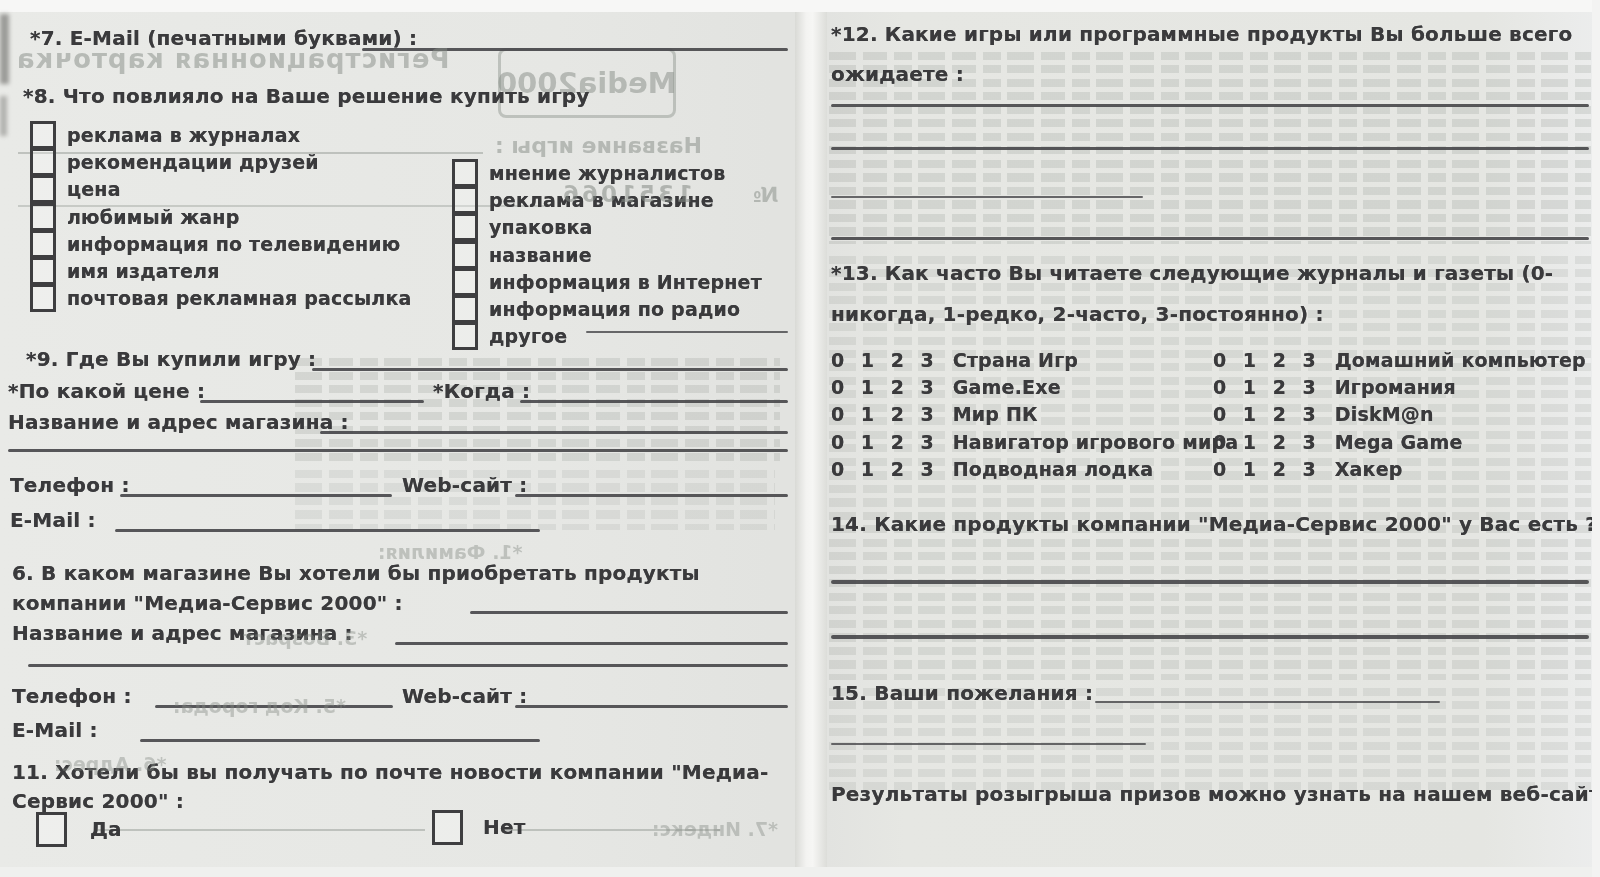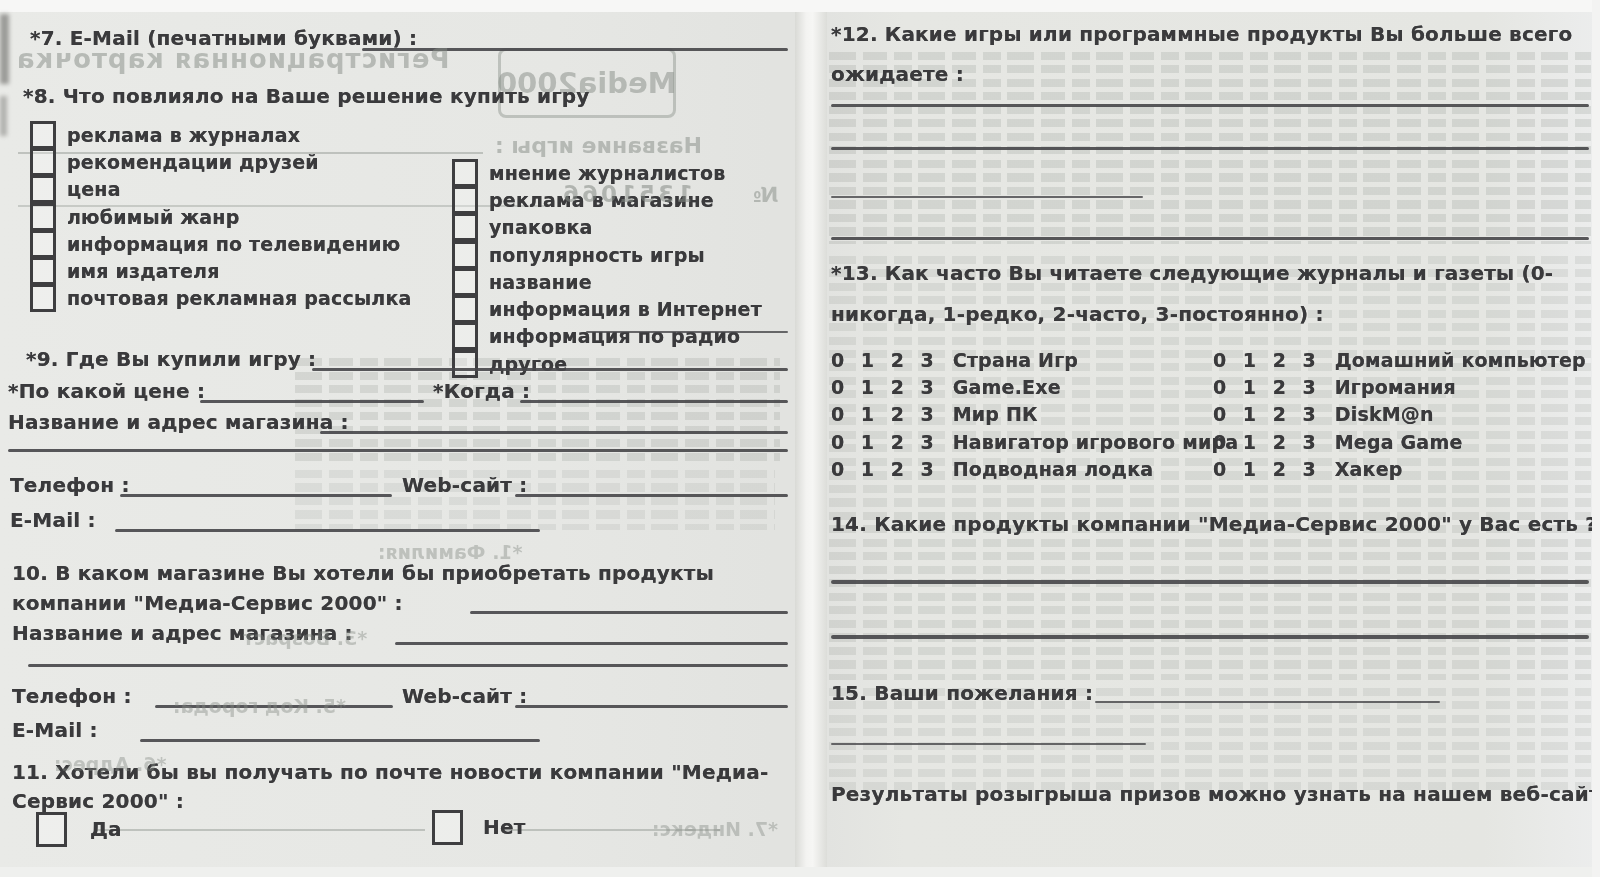--- a/index.html
+++ b/index.html
@@ -109,24 +109,20 @@
         <div class="chkrow">
           <span class="cb"></span>
           <span class="lbl olbl">реклама в магазине</span>
         </div>
         <div class="chkrow">
           <span class="cb"></span>
           <span class="lbl olbl">упаковка</span>
         </div>
         <div class="chkrow">
           <span class="cb"></span>
-          <span class="lbl olbl">популярность игры</span>
-        </div>
-        <div class="chkrow">
-          <span class="cb"></span>
           <span class="lbl olbl">название</span>
         </div>
         <div class="chkrow">
           <span class="cb"></span>
           <span class="lbl olbl">информация в Интернет</span>
         </div>
         <div class="chkrow">
           <span class="cb"></span>
           <span class="lbl olbl">информация по радио</span>
         </div>
@@ -150,21 +146,21 @@
     <div class="fl" style="left:8px;top:449px;width:780px;"></div>
 
     <div class="lbl big" style="left:10px;top:473px;">Телефон :</div>
     <div class="fl" style="left:120px;top:494px;width:272px;"></div>
     <div class="lbl big" style="left:402px;top:473px;">Web-сайт :</div>
     <div class="fl" style="left:515px;top:494px;width:273px;"></div>
 
     <div class="lbl big" style="left:10px;top:508px;">E-Mail :</div>
     <div class="fl" style="left:115px;top:529px;width:425px;"></div>
 
-    <div class="lbl big" style="left:12px;top:561px;">10. В каком магазине Вы хотели бы приобретать продукты</div>
+    <div class="lbl big" style="left:12px;top:561px;">6. В каком магазине Вы хотели бы приобретать продукты</div>
     <div class="lbl big" style="left:12px;top:591px;">компании "Медиа-Сервис 2000" :</div>
     <div class="fl" style="left:470px;top:611px;width:318px;"></div>
     <div class="lbl big" style="left:12px;top:621px;">Название и адрес магазина :</div>
     <div class="fl" style="left:395px;top:642px;width:393px;"></div>
     <div class="fl" style="left:28px;top:664px;width:760px;"></div>
 
     <div class="lbl big" style="left:12px;top:684px;">Телефон :</div>
     <div class="fl" style="left:155px;top:705px;width:238px;"></div>
     <div class="lbl big" style="left:402px;top:684px;">Web-сайт :</div>
     <div class="fl" style="left:515px;top:705px;width:273px;"></div>

